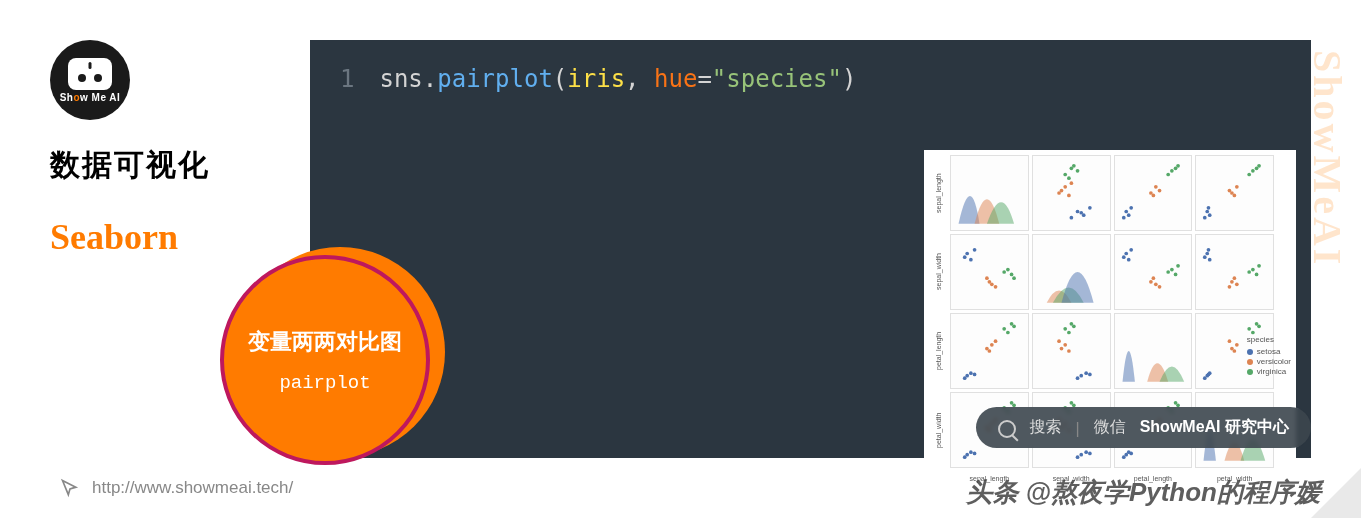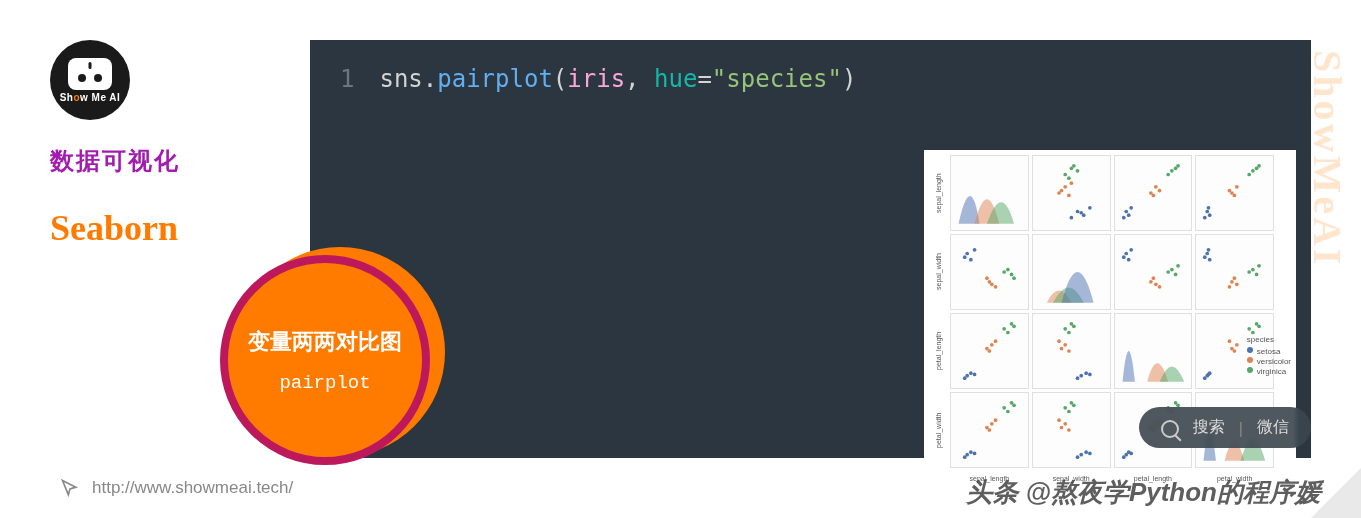--- a/index.html
+++ b/index.html
@@ -10,50 +10,50 @@
     .left-panel { width: 260px; flex-shrink: 0; position: relative; }
     
     .logo { width: 80px; height: 80px; background: #1a1a1a; border-radius: 50%; display: flex; flex-direction: column; align-items: center; justify-content: center; margin-bottom: 25px; }
     .logo-face { width: 44px; height: 32px; background: #fff; border-radius: 8px; position: relative; margin-bottom: 2px; }
     .logo-face::before { content: ''; position: absolute; width: 3px; height: 7px; background: #1a1a1a; border-radius: 2px; top: 4px; left: 50%; transform: translateX(-50%); }
     .logo-eyes { position: absolute; bottom: 8px; left: 0; right: 0; display: flex; justify-content: center; gap: 8px; }
     .logo-eye { width: 8px; height: 8px; background: #1a1a1a; border-radius: 50%; }
     .logo-text { color: #fff; font-size: 10px; font-weight: bold; letter-spacing: 0.5px; }
     .logo-text .accent { color: #ff7b00; }
     
-    .title-main { font-size: 24px; font-weight: 900; color: #a21caf; margin-bottom: 30px; letter-spacing: 2px; }
+    .title-main { font-size: 30px; font-weight: 900; color: #000000; margin-bottom: 30px; letter-spacing: 2px; }
     .title-lib { font-size: 36px; font-weight: 700; color: #ff7b00; font-family: Georgia, serif; margin-bottom: 35px; }
     .title-sub { font-size: 30px; font-weight: 900; color: #1a1a1a; letter-spacing: 2px; }
     
     .orange-circle { position: absolute; left: 220px; top: 255px; width: 210px; height: 210px; }
     .orange-bg { position: absolute; width: 210px; height: 210px; background: #ff7b00; border-radius: 50%; left: 15px; top: -8px; }
-    .orange-fg { position: absolute; width: 210px; height: 210px; background: #ff7b00; border: 8px solid #be185d; border-radius: 50%; display: flex; flex-direction: column; align-items: center; justify-content: center; gap: 15px; }
+    .orange-fg { position: absolute; width: 210px; height: 210px; background: #ff7b00; border: 4px solid #be185d; border-radius: 50%; display: flex; flex-direction: column; align-items: center; justify-content: center; gap: 15px; }
     .circle-title { color: #fff; font-size: 22px; font-weight: bold; }
     .circle-sub { color: #fff; font-size: 19px; font-family: "Courier New", monospace; }
     
     .code-panel { flex: 1; background: #2b3640; position: relative; padding: 25px 30px; }
     .code-line { display: flex; gap: 25px; font-family: "Consolas", "Monaco", monospace; font-size: 24px; }
     .line-num { color: #6b7680; }
     .code-content { color: #d4d4d4; }
     .tok-obj { color: #d4d4d4; }
     .tok-method { color: #61afef; }
-    .tok-param { color: #f9a8d4; }
-    .tok-kwarg { color: #14b8a6; }
+    .tok-param { color: #fde047; }
+    .tok-kwarg { color: #f97316; }
     .tok-op { color: #d4d4d4; }
     .tok-str { color: #98c379; }
     
     .chart-output { position: absolute; right: 15px; top: 110px; width: 372px; height: 340px; background: #fff; padding: 5px; }
     .pairgrid { display: grid; grid-template-columns: 18px repeat(4, 1fr); grid-template-rows: repeat(4, 1fr) 14px; width: 345px; height: 100%; gap: 3px; }
     .ylabel { writing-mode: vertical-rl; transform: rotate(180deg); font-size: 7px; color: #555; display: flex; align-items: center; justify-content: center; }
     .xlabel { font-size: 7px; color: #555; display: flex; align-items: center; justify-content: center; }
     .cell { border: 1px solid #e0e0e0; position: relative; overflow: hidden; background: #fdfdfd; }
     .cell svg { width: 100%; height: 100%; }
     .legend { position: absolute; right: 5px; top: 185px; font-size: 8px; color: #555; }
     .legend-title { margin-bottom: 3px; }
-    .legend-item { display: flex; gap: 4px; margin-bottom: 1px; }
+    .legend-item { display: flex; align-items: center; gap: 4px; margin-bottom: 1px; }
     .legend-dot { width: 6px; height: 6px; border-radius: 50%; }
     
     .watermark-v { position: absolute; right: 10px; top: 50px; writing-mode: vertical-rl; font-size: 40px; font-weight: bold; color: rgba(255,123,0,0.2); letter-spacing: 3px; font-family: Georgia, serif; }
     
     .search-pill { position: absolute; right: 50px; bottom: 70px; background: rgba(60,70,78,0.9); border-radius: 25px; padding: 10px 22px; display: flex; align-items: flex-end; gap: 14px; color: #ddd; font-size: 16px; backdrop-filter: blur(2px); }
     .search-icon { width: 18px; height: 18px; border: 2px solid #ccc; border-radius: 50%; position: relative; }
     .search-icon::after { content: ''; position: absolute; width: 2px; height: 8px; background: #ccc; bottom: -6px; right: -2px; transform: rotate(-45deg); }
     .search-divider { color: #888; }
     .search-brand { color: #fff; font-weight: bold; }
     
@@ -394,20 +394,21 @@
   </div>
 </div>
 
 <div class="watermark-v">ShowMeAI</div>
 
 <div class="search-pill">
   <div class="search-icon"></div>
   <span>搜索</span>
   <span class="search-divider">|</span>
   <span>微信</span>
+  <span class="search-brand">ShowMeAI 研究中心</span>
 </div>
 
 <div class="footer">
   <svg class="cursor-icon" viewBox="0 0 24 24" fill="none" stroke="#888" stroke-width="2">
       <path d="M3 3l7 17 2-7 7-2z"></path>
     </svg>
   <span>http://www.showmeai.tech/</span>
 </div>
 
 <div class="attribution">头条 @熬夜学Python的程序媛</div>

